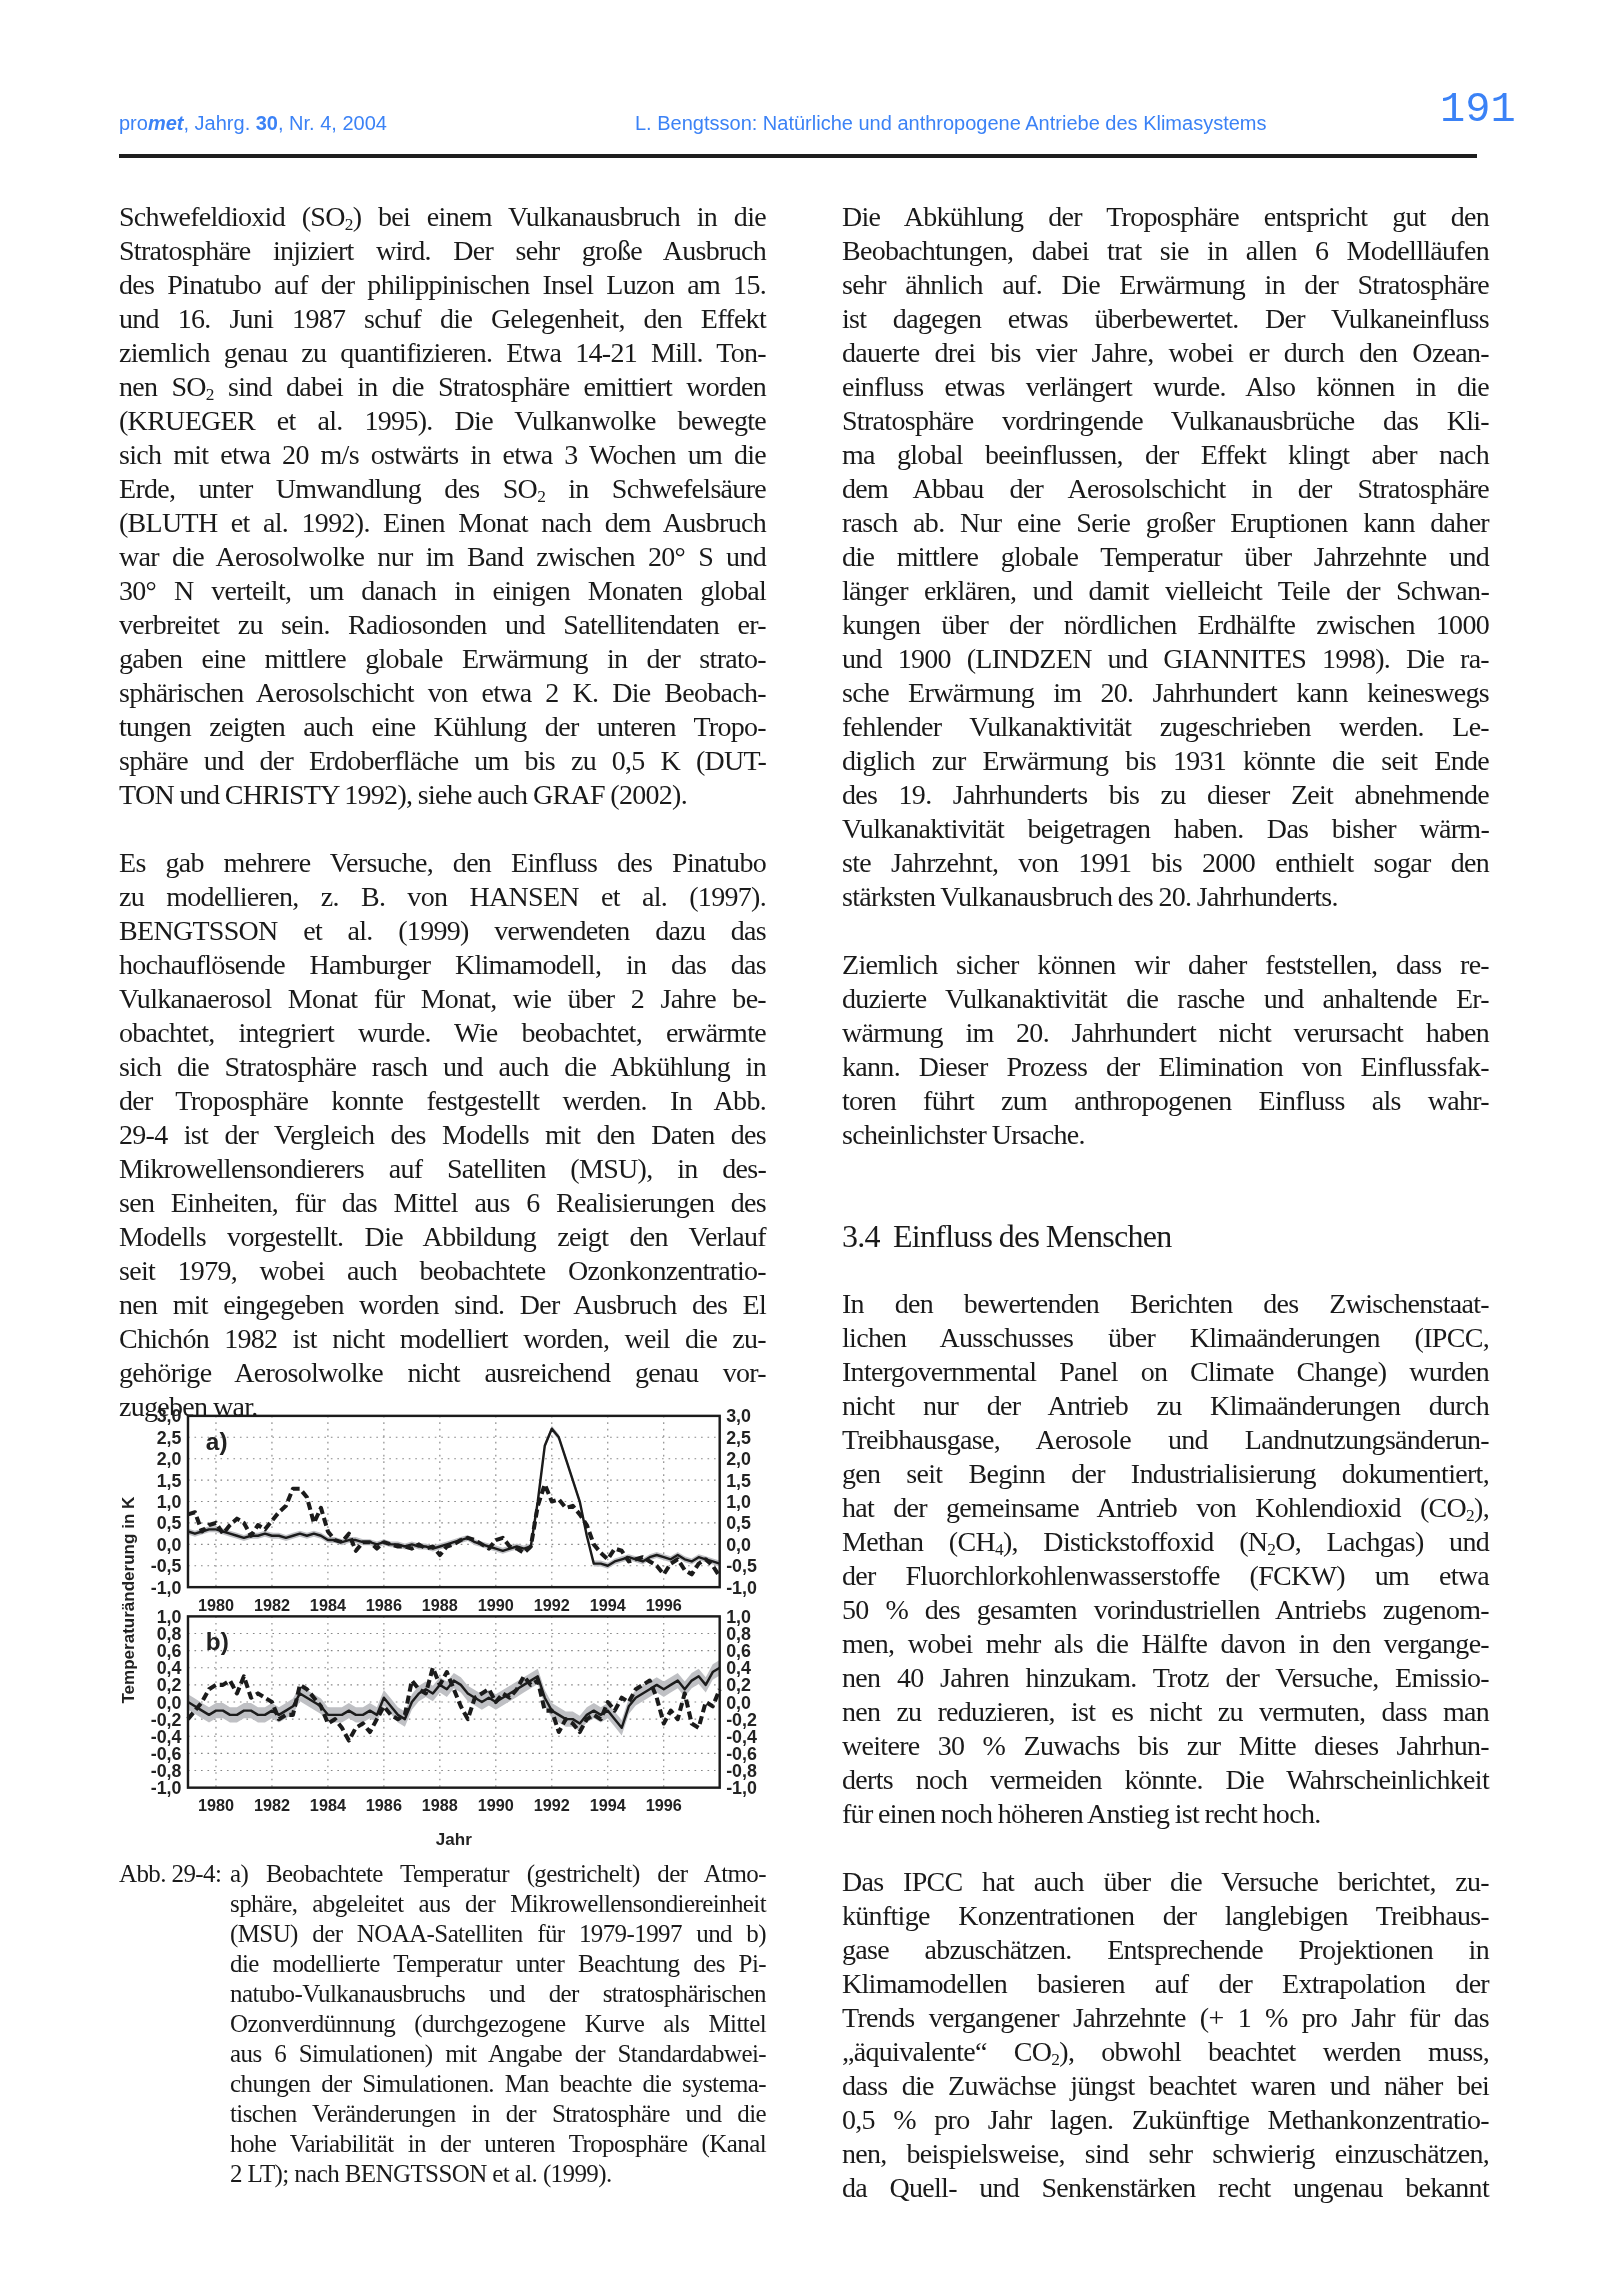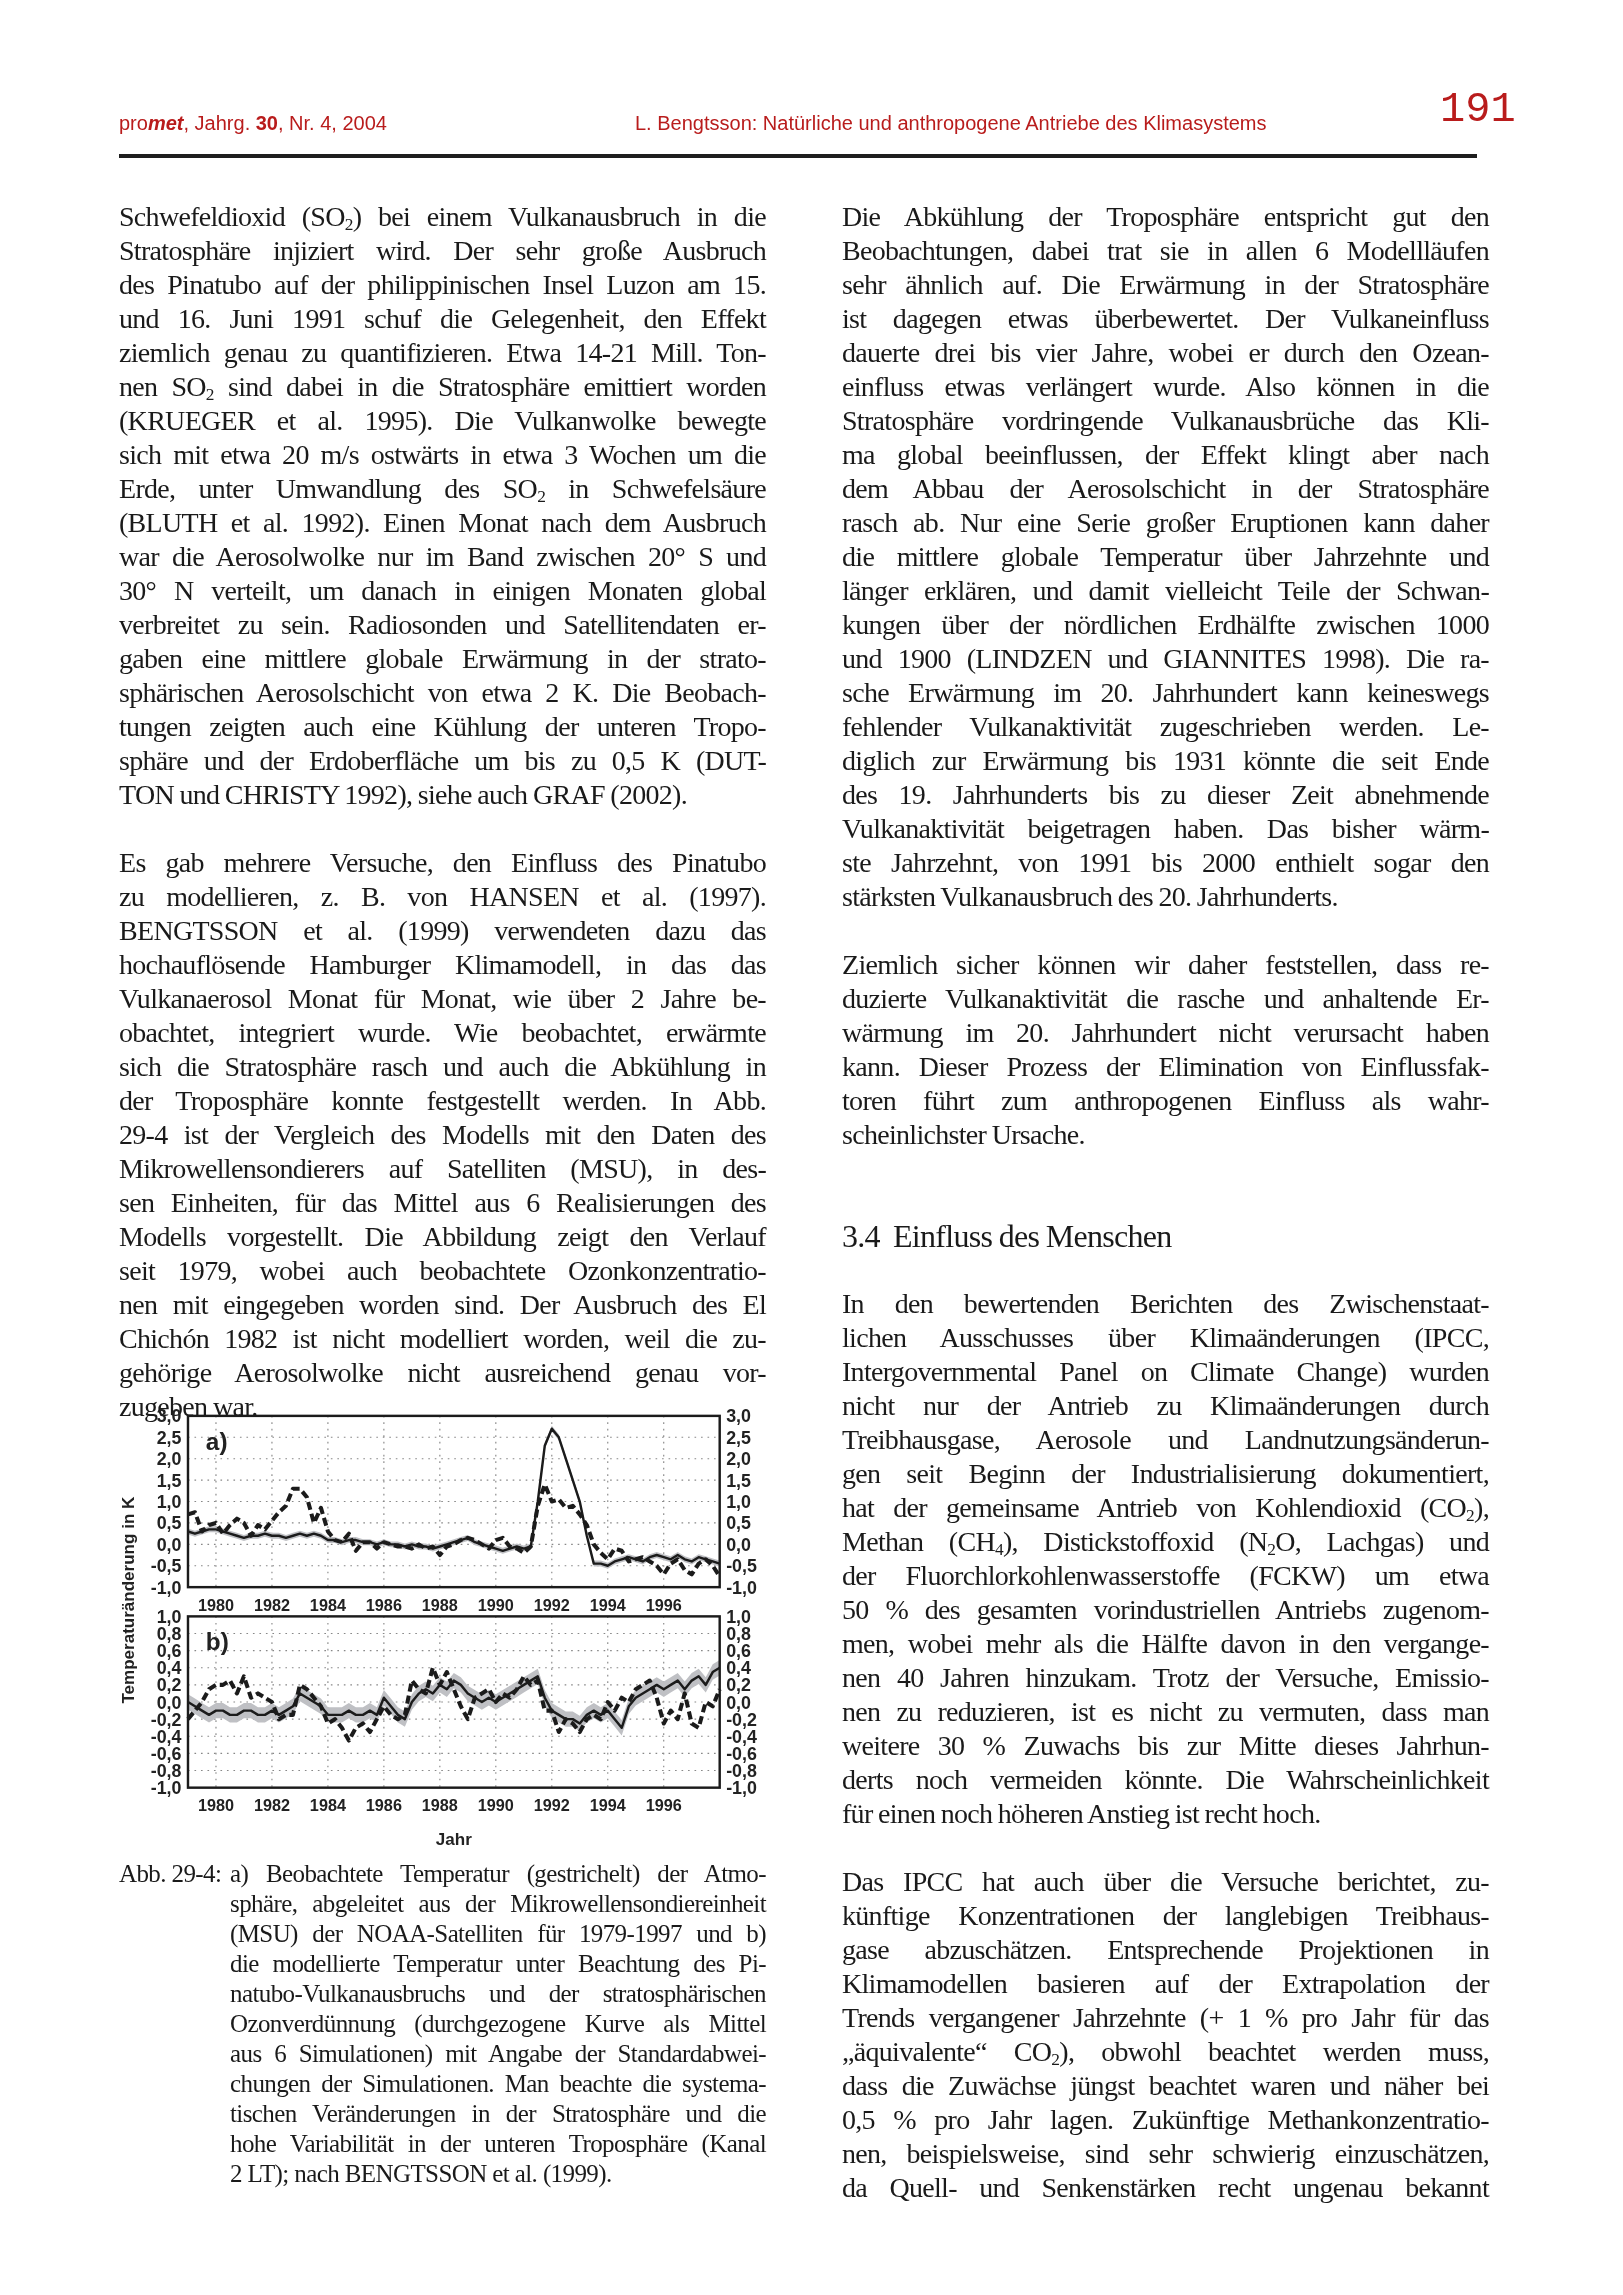--- a/index.html
+++ b/index.html
@@ -1,17 +1,17 @@
 <!DOCTYPE html>
 <html style="font-size:13px"><head>
 <meta charset="utf-8">
 <style>
   html, body { margin:0; padding:0; background:#fff; }
   body { width:1624px; height:2295px; position:relative; overflow:hidden; color:#1a1a1a; }
-  .hdr { position:absolute; top:112px; font-family:"Liberation Sans", sans-serif; font-size:20px; color:#b91c1c; white-space:nowrap; }
+  .hdr { position:absolute; top:112px; font-family:"Liberation Sans", sans-serif; font-size:20px; color:#3b82f6; white-space:nowrap; }
   .hdr b { font-weight:bold; }
   .hdr .it { font-style:italic; font-weight:bold; }
   #hdr-left { left:119px; }
   #hdr-center { left:635px; }
   #hdr-page { left:1440px; top:86px; font-family:Liberation Mono, monospace; font-size:42px; }
   .rule { position:absolute; left:119px; width:1358px; top:154px; height:4px; background:#1e1e1e; }
   .col { position:absolute; font-family:"Liberation Serif", serif; font-size:28px; line-height:34px; text-align:justify; letter-spacing:-0.7px; word-spacing:-0.8px; }
   .line { display:block; text-align:justify; text-align-last:justify; white-space:nowrap; overflow:visible; height:34px; }
   .line.last { text-align-last:left; }
   #left-col { left:119px; width:647px; }
@@ -30,21 +30,21 @@
 <div class="hdr" id="hdr-left"><span>pro</span><span class="it">met</span><span>, Jahrg. </span><b>30</b><span>, Nr. 4, 2004</span></div>
 <div class="hdr" id="hdr-center">L. Bengtsson: Natürliche und anthropogene Antriebe des Klimasystems</div>
 <div class="hdr" id="hdr-page">191</div>
 <div class="rule"></div>
 
 <div class="col" id="left-col" style="top:200px;">
   <div>
       <span class="line">Schwefeldioxid (SO<sub>2</sub>) bei einem Vulkanausbruch in die</span>
       <span class="line">Stratosphäre injiziert wird. Der sehr große Ausbruch</span>
       <span class="line">des Pinatubo auf der philippinischen Insel Luzon am 15.</span>
-      <span class="line">und 16. Juni 1991 schuf die Gelegenheit, den Effekt</span>
+      <span class="line">und 16. Juni 1987 schuf die Gelegenheit, den Effekt</span>
       <span class="line">ziemlich genau zu quantifizieren. Etwa 14-21 Mill. Ton-</span>
       <span class="line">nen SO<sub>2</sub> sind dabei in die Stratosphäre emittiert worden</span>
       <span class="line">(KRUEGER et al. 1995). Die Vulkanwolke bewegte</span>
       <span class="line">sich mit etwa 20 m/s ostwärts in etwa 3 Wochen um die</span>
       <span class="line">Erde, unter Umwandlung des SO<sub>2</sub> in Schwefelsäure</span>
       <span class="line">(BLUTH et al. 1992). Einen Monat nach dem Ausbruch</span>
       <span class="line">war die Aerosolwolke nur im Band zwischen 20° S und</span>
       <span class="line">30° N verteilt, um danach in einigen Monaten global</span>
       <span class="line">verbreitet zu sein. Radiosonden und Satellitendaten er-</span>
       <span class="line">gaben eine mittlere globale Erwärmung in der strato-</span>

